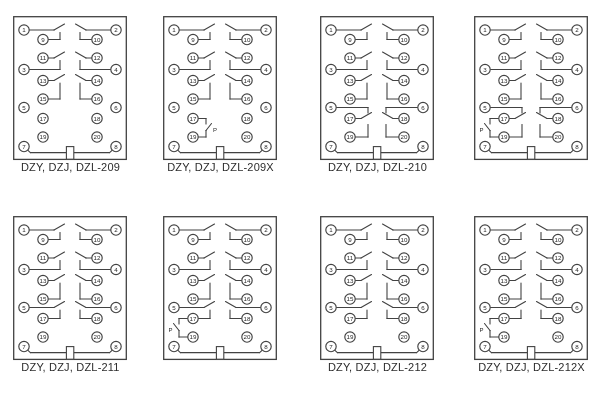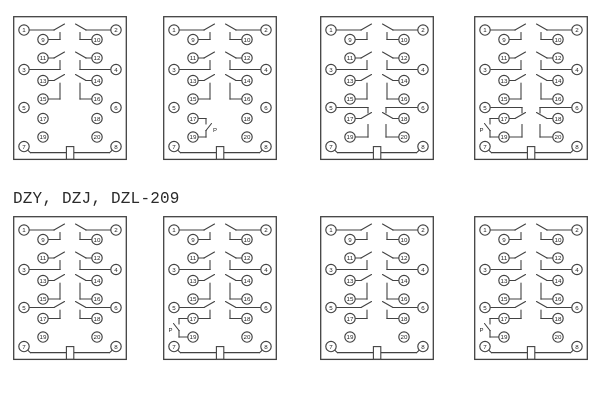--- a/index.html
+++ b/index.html
@@ -1,20 +1,20 @@
 <!DOCTYPE html>
 <html><head>
 <meta charset="utf-8">
 <style>
   html,body{margin:0;padding:0;background:#fff;}
   .sheet{position:relative;width:600px;height:400px;background:#ffffff;overflow:hidden;
          font-family:"Liberation Sans",sans-serif;}
   .module{position:absolute;width:115px;margin:0;text-align:center;}
   .module svg{display:block;}
-  .caption{margin-top:29px;font-size:16px;color:#2b2b2b;letter-spacing:.2px;white-space:nowrap;font-family:Liberation Mono, monospace;}
+  .caption{margin-top:0;font-size:11px;color:#2b2b2b;letter-spacing:.2px;white-space:nowrap;}
 </style>
 </head>
 <body>
 
 <div class="sheet">
   <figure class="module" style="left:13px;top:16px">
     <svg class="wiring" width="115" height="145" viewBox="0 0 115 145">
         <rect x="0.7" y="0.7" width="112.6" height="142.7" fill="none" stroke="#424242" stroke-width="1.3"></rect>
         <g>
           <line x1="16.2" y1="14" x2="41" y2="14" stroke="#424242" stroke-width="1.1" stroke-linecap="round"></line>
@@ -248,20 +248,21 @@
           <g>
             <circle cx="30" cy="121" r="5.2" fill="#ffffff" stroke="#424242" stroke-width="1.15"></circle>
             <text x="30" y="123.2" font-size="6.2" text-anchor="middle" fill="#2b2b2b" font-family="&quot;Liberation Sans&quot;,sans-serif">19</text>
           </g>
           <g>
             <circle cx="84" cy="121" r="5.2" fill="#ffffff" stroke="#424242" stroke-width="1.15"></circle>
             <text x="84" y="123.2" font-size="6.2" text-anchor="middle" fill="#2b2b2b" font-family="&quot;Liberation Sans&quot;,sans-serif">20</text>
           </g>
         </g>
       </svg>
+    <figcaption class="caption">DZY, DZJ, DZL-209X</figcaption>
   </figure>
   <figure class="module" style="left:320px;top:16px">
     <svg class="wiring" width="115" height="145" viewBox="0 0 115 145">
         <rect x="0.7" y="0.7" width="112.6" height="142.7" fill="none" stroke="#424242" stroke-width="1.3"></rect>
         <g>
           <line x1="16.2" y1="14" x2="41" y2="14" stroke="#424242" stroke-width="1.1" stroke-linecap="round"></line>
           <line x1="41" y1="14" x2="51.5" y2="8" stroke="#424242" stroke-width="1.1" stroke-linecap="round"></line>
           <line x1="35.2" y1="23.5" x2="47" y2="23.5" stroke="#424242" stroke-width="1.1" stroke-linecap="round"></line>
           <line x1="47" y1="23.5" x2="47" y2="16.5" stroke="#424242" stroke-width="1.1" stroke-linecap="round"></line>
           <line x1="97.8" y1="14" x2="73" y2="14" stroke="#424242" stroke-width="1.1" stroke-linecap="round"></line>
@@ -378,20 +379,21 @@
           <g>
             <circle cx="30" cy="121" r="5.2" fill="#ffffff" stroke="#424242" stroke-width="1.15"></circle>
             <text x="30" y="123.2" font-size="6.2" text-anchor="middle" fill="#2b2b2b" font-family="&quot;Liberation Sans&quot;,sans-serif">19</text>
           </g>
           <g>
             <circle cx="84" cy="121" r="5.2" fill="#ffffff" stroke="#424242" stroke-width="1.15"></circle>
             <text x="84" y="123.2" font-size="6.2" text-anchor="middle" fill="#2b2b2b" font-family="&quot;Liberation Sans&quot;,sans-serif">20</text>
           </g>
         </g>
       </svg>
+    <figcaption class="caption">DZY, DZJ, DZL-210</figcaption>
   </figure>
   <figure class="module" style="left:474px;top:16px">
     <svg class="wiring" width="115" height="145" viewBox="0 0 115 145">
         <rect x="0.7" y="0.7" width="112.6" height="142.7" fill="none" stroke="#424242" stroke-width="1.3"></rect>
         <g>
           <line x1="16.2" y1="14" x2="41" y2="14" stroke="#424242" stroke-width="1.1" stroke-linecap="round"></line>
           <line x1="41" y1="14" x2="51.5" y2="8" stroke="#424242" stroke-width="1.1" stroke-linecap="round"></line>
           <line x1="35.2" y1="23.5" x2="47" y2="23.5" stroke="#424242" stroke-width="1.1" stroke-linecap="round"></line>
           <line x1="47" y1="23.5" x2="47" y2="16.5" stroke="#424242" stroke-width="1.1" stroke-linecap="round"></line>
           <line x1="97.8" y1="14" x2="73" y2="14" stroke="#424242" stroke-width="1.1" stroke-linecap="round"></line>
@@ -640,20 +642,21 @@
           <g>
             <circle cx="30" cy="121" r="5.2" fill="#ffffff" stroke="#424242" stroke-width="1.15"></circle>
             <text x="30" y="123.2" font-size="6.2" text-anchor="middle" fill="#2b2b2b" font-family="&quot;Liberation Sans&quot;,sans-serif">19</text>
           </g>
           <g>
             <circle cx="84" cy="121" r="5.2" fill="#ffffff" stroke="#424242" stroke-width="1.15"></circle>
             <text x="84" y="123.2" font-size="6.2" text-anchor="middle" fill="#2b2b2b" font-family="&quot;Liberation Sans&quot;,sans-serif">20</text>
           </g>
         </g>
       </svg>
+    <figcaption class="caption">DZY, DZJ, DZL-211</figcaption>
   </figure>
   <figure class="module" style="left:163px;top:216px">
     <svg class="wiring" width="115" height="145" viewBox="0 0 115 145">
         <rect x="0.7" y="0.7" width="112.6" height="142.7" fill="none" stroke="#424242" stroke-width="1.3"></rect>
         <g>
           <line x1="16.2" y1="14" x2="41" y2="14" stroke="#424242" stroke-width="1.1" stroke-linecap="round"></line>
           <line x1="41" y1="14" x2="51.5" y2="8" stroke="#424242" stroke-width="1.1" stroke-linecap="round"></line>
           <line x1="35.2" y1="23.5" x2="47" y2="23.5" stroke="#424242" stroke-width="1.1" stroke-linecap="round"></line>
           <line x1="47" y1="23.5" x2="47" y2="16.5" stroke="#424242" stroke-width="1.1" stroke-linecap="round"></line>
           <line x1="97.8" y1="14" x2="73" y2="14" stroke="#424242" stroke-width="1.1" stroke-linecap="round"></line>
@@ -898,20 +901,21 @@
           <g>
             <circle cx="30" cy="121" r="5.2" fill="#ffffff" stroke="#424242" stroke-width="1.15"></circle>
             <text x="30" y="123.2" font-size="6.2" text-anchor="middle" fill="#2b2b2b" font-family="&quot;Liberation Sans&quot;,sans-serif">19</text>
           </g>
           <g>
             <circle cx="84" cy="121" r="5.2" fill="#ffffff" stroke="#424242" stroke-width="1.15"></circle>
             <text x="84" y="123.2" font-size="6.2" text-anchor="middle" fill="#2b2b2b" font-family="&quot;Liberation Sans&quot;,sans-serif">20</text>
           </g>
         </g>
       </svg>
+    <figcaption class="caption">DZY, DZJ, DZL-212</figcaption>
   </figure>
   <figure class="module" style="left:474px;top:216px">
     <svg class="wiring" width="115" height="145" viewBox="0 0 115 145">
         <rect x="0.7" y="0.7" width="112.6" height="142.7" fill="none" stroke="#424242" stroke-width="1.3"></rect>
         <g>
           <line x1="16.2" y1="14" x2="41" y2="14" stroke="#424242" stroke-width="1.1" stroke-linecap="round"></line>
           <line x1="41" y1="14" x2="51.5" y2="8" stroke="#424242" stroke-width="1.1" stroke-linecap="round"></line>
           <line x1="35.2" y1="23.5" x2="47" y2="23.5" stroke="#424242" stroke-width="1.1" stroke-linecap="round"></line>
           <line x1="47" y1="23.5" x2="47" y2="16.5" stroke="#424242" stroke-width="1.1" stroke-linecap="round"></line>
           <line x1="97.8" y1="14" x2="73" y2="14" stroke="#424242" stroke-width="1.1" stroke-linecap="round"></line>
@@ -1030,14 +1034,15 @@
           <g>
             <circle cx="30" cy="121" r="5.2" fill="#ffffff" stroke="#424242" stroke-width="1.15"></circle>
             <text x="30" y="123.2" font-size="6.2" text-anchor="middle" fill="#2b2b2b" font-family="&quot;Liberation Sans&quot;,sans-serif">19</text>
           </g>
           <g>
             <circle cx="84" cy="121" r="5.2" fill="#ffffff" stroke="#424242" stroke-width="1.15"></circle>
             <text x="84" y="123.2" font-size="6.2" text-anchor="middle" fill="#2b2b2b" font-family="&quot;Liberation Sans&quot;,sans-serif">20</text>
           </g>
         </g>
       </svg>
+    <figcaption class="caption">DZY, DZJ, DZL-212X</figcaption>
   </figure>
 </div>
 
 </body></html>

